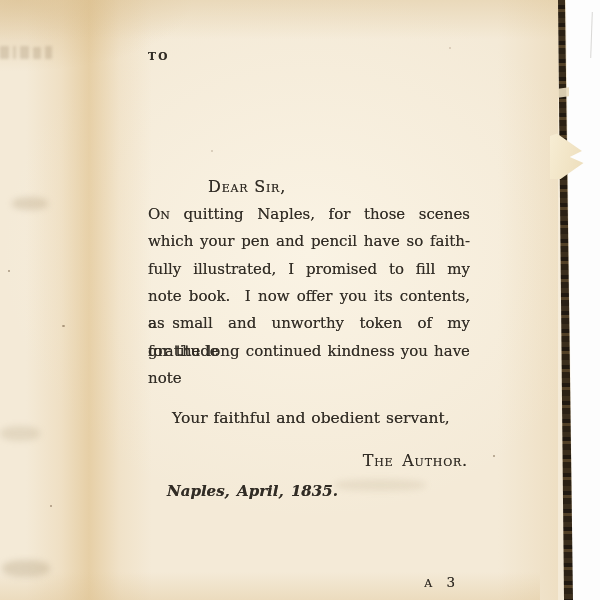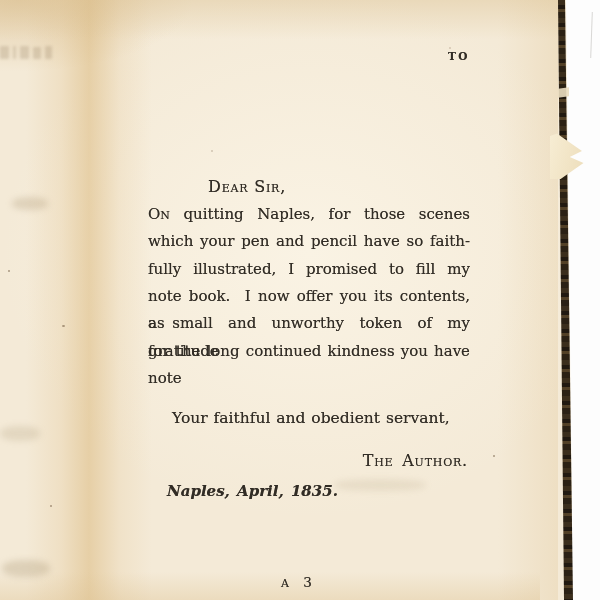--- a/index.html
+++ b/index.html
@@ -82,37 +82,37 @@
   .gb2{left:0px;top:426px;width:40px;height:15px;background:rgba(168,148,112,.22);}
   .gb3{left:2px;top:560px;width:48px;height:17px;background:rgba(168,148,112,.30);}
   .gb4{left:334px;top:479px;width:92px;height:12px;background:rgba(168,148,112,.16);}
   .speck{position:absolute;border-radius:50%;background:rgba(108,84,58,.55);width:2px;height:2px;}
   .s1{left:8px;top:270px;}  .s2{left:62px;top:325px;width:3px;height:2px;}
   .s3{left:50px;top:505px;} .s4{left:493px;top:455px;}
   .s5{left:211px;top:150px;opacity:.5;} .s6{left:449px;top:47px;opacity:.45;}
   
   .content{position:absolute;left:148px;top:0;width:322px;height:600px;
     text-shadow:0 0 .4px rgba(49,44,37,.65);}
-  .kicker{position:absolute;top:50px;width:100%;text-align:right;
+  .kicker{position:absolute;top:50px;width:100%;text-align:left;
     font-size:10.5px;font-weight:bold;letter-spacing:2.5px;}
   .title{position:absolute;top:83px;width:100%;text-align:center;
     font-size:18px;font-weight:bold;letter-spacing:1.5px;word-spacing:7px;}
   .salutation{position:absolute;top:177px;left:37px;
     font-size:16px;font-variant:small-caps;letter-spacing:.8px;margin-left:23px;}
   .body{position:absolute;top:201px;left:0;width:322px;font-size:15px;}
   .bline{display:block;height:27.35px;line-height:27.35px;white-space:pre-wrap;
     text-align:justify;text-align-last:justify;text-justify:inter-word;}
   .bline.last{text-align-last:left;}
   .sc{font-variant:small-caps;}
   .valediction{position:absolute;top:409px;left:24px;font-size:15.5px;word-spacing:1px;}
   .signature{position:absolute;top:451px;width:320px;text-align:right;
     font-size:16px;font-variant:small-caps;letter-spacing:.8px;word-spacing:3px;}
   .dateline{position:absolute;top:482px;left:19px;
     font-size:15px;font-style:italic;font-weight:600;word-spacing:2px;}
-  .sigmark{position:absolute;top:574px;width:100%;text-align:center;
+  .sigmark{position:absolute;top:574px;width:100%;text-align:right;
     transform:translateX(-10px);font-size:13.5px;letter-spacing:5px;}
   .sigmark::first-letter{font-size:11px;}
 </style>
 </head>
 <body>
 
 <div id="photo">
 
   <div class="paper"></div>
   <div class="gutter-shade"></div>

